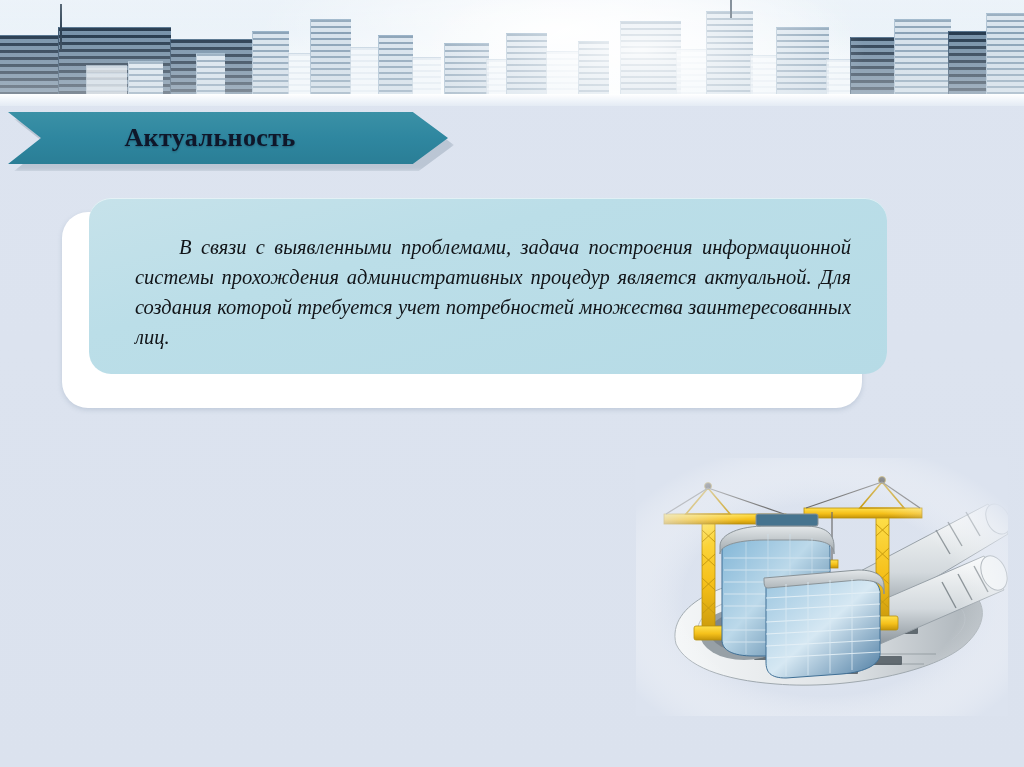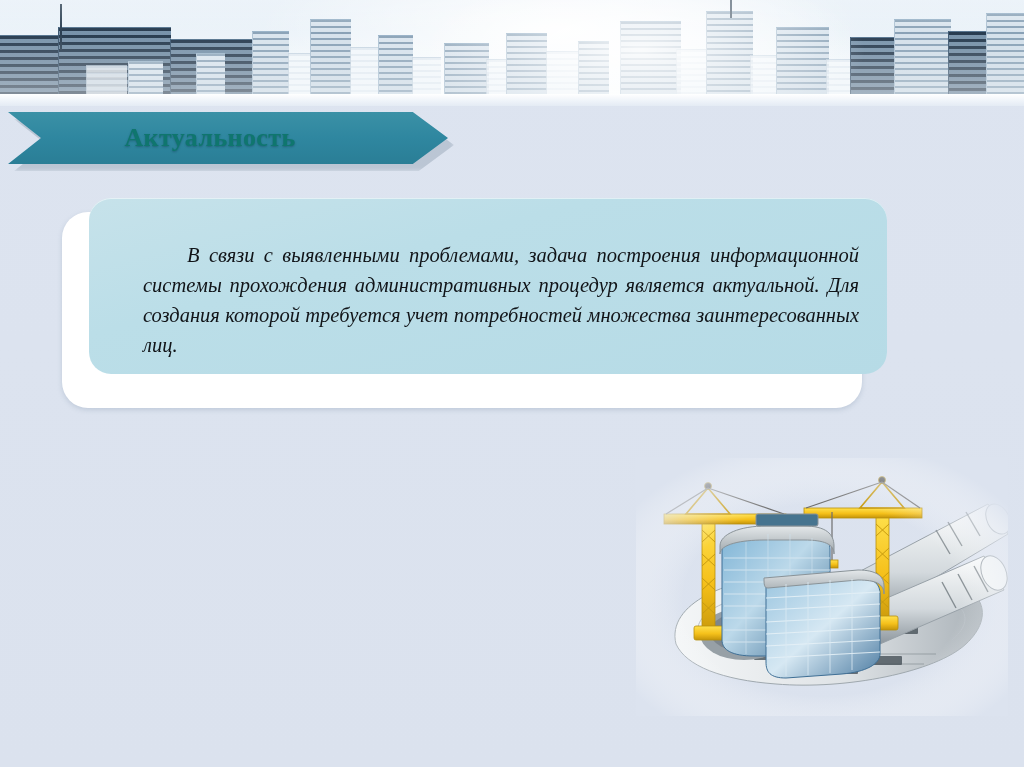--- a/index.html
+++ b/index.html
@@ -143,21 +143,21 @@
     clip-path: polygon(0% 0%, 92% 0%, 100% 50%, 92% 100%, 0% 100%, 7.5% 50%);
   }
   .banner-title {
     position: absolute;
     left: 0; top: 0;
     width: 404px;
     height: 52px;
     display: flex;
     align-items: center;
     justify-content: center;
-    color: #0f766e;
+    color: #0f172a;
     font-family: "Liberation Serif", "DejaVu Serif", serif;
     font-weight: bold;
     font-size: 26px;
     letter-spacing: 0.4px;
     text-shadow: 0 1px 2px rgba(20,60,80,0.45);
     white-space: nowrap;
   }
 
   
   .card-wrap {
@@ -183,21 +183,21 @@
     border-radius: 22px;
     background: linear-gradient(165deg, #c6e2ea 0%, #bbdee8 35%, #b6dbe6 100%);
     box-shadow: inset 0 1px 0 rgba(255,255,255,0.55);
     overflow: hidden;
   }
   .card-text {
     position: absolute;
     left: 38px;
     top: 26px;
     width: 716px;
-    margin: 16px;
+    margin: 8px;
     color: #111418;
     font-family: "Liberation Serif", "DejaVu Serif", serif;
     font-style: italic;
     font-size: 20.5px;
     line-height: 30px;
     text-align: justify;
     text-indent: 44px;
     -ms-hyphens: none;
     hyphens: none;
   }

